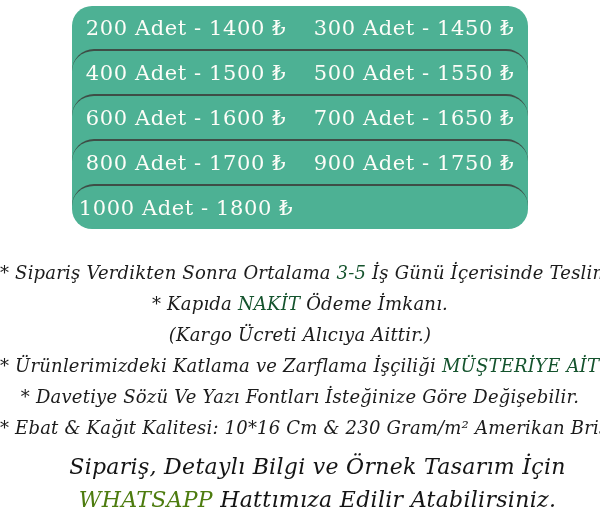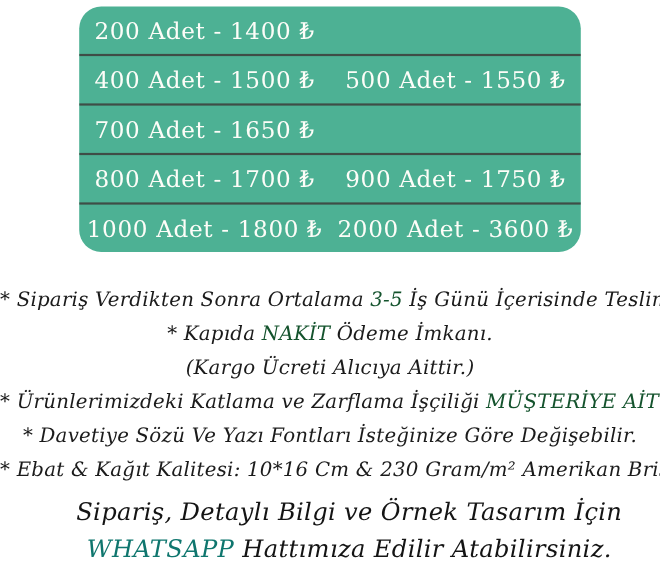--- a/index.html
+++ b/index.html
@@ -29,20 +29,21 @@
     display: flex;
     flex-direction: column;
   }
   .price-row {
     flex: 1;
     display: flex;
     align-items: center;
   }
   .price-row + .price-row {
     border-top: 2px solid #3E4D46;
+    border-radius: 22px;
   }
   .price-cell {
     width: 50%;
     text-align: center;
     color: #FDFDF8;
     font-size: 21px;
     letter-spacing: 0.6px;
     white-space: nowrap;
   }
 
@@ -57,21 +58,21 @@
     color: #1b1b1b;
   }
   .note-line {
     font-size: 18px;
     line-height: 31px;
     letter-spacing: 0.2px;
     white-space: nowrap;
   }
   .note-line.bold { font-weight: normal; }
   .hl-red { color: #14532d; font-style: italic; }
-  .hl-green { color: #0f766e; }
+  .hl-green { color: #4d7c0f; }
 
   
   .footer {
     position: absolute;
     left: 0;
     top: 450px;
     width: 600px;
     text-align: center;
     font-style: italic;
     color: #141414;
@@ -85,35 +86,36 @@
   }
 </style>
 </head>
 <body>
 
 <div class="page">
 
   <div class="price-table">
     <div class="price-row">
       <div class="price-cell">200 Adet - 1400 ₺</div>
+      <div class="price-cell">300 Adet - 1450 ₺</div>
     </div>
     <div class="price-row">
       <div class="price-cell">400 Adet - 1500 ₺</div>
       <div class="price-cell">500 Adet - 1550 ₺</div>
     </div>
     <div class="price-row">
+      <div class="price-cell">600 Adet - 1600 ₺</div>
       <div class="price-cell">700 Adet - 1650 ₺</div>
     </div>
     <div class="price-row">
       <div class="price-cell">800 Adet - 1700 ₺</div>
       <div class="price-cell">900 Adet - 1750 ₺</div>
     </div>
     <div class="price-row">
       <div class="price-cell">1000 Adet - 1800 ₺</div>
-      <div class="price-cell">2000 Adet - 3600 ₺</div>
     </div>
   </div>
 
   <div class="notes">
     <div class="note-line"><span>* Sipariş Verdikten Sonra Ortalama </span><span class="hl-red">3-5</span><span> İş Günü İçerisinde Teslim Edilir.</span></div>
     <div class="note-line"><span>* Kapıda </span><span class="hl-red">NAKİT</span><span> Ödeme İmkanı.</span></div>
     <div class="note-line bold">(Kargo Ücreti Alıcıya Aittir.)</div>
     <div class="note-line"><span>* Ürünlerimizdeki Katlama ve Zarflama İşçiliği </span><span class="hl-red">MÜŞTERİYE AİTTİR.</span></div>
     <div class="note-line">* Davetiye Sözü Ve Yazı Fontları İsteğinize Göre Değişebilir.</div>
     <div class="note-line">* Ebat &amp; Kağıt Kalitesi: 10*16 Cm &amp; 230 Gram/m² Amerikan Bristrol Kâğıt</div>

